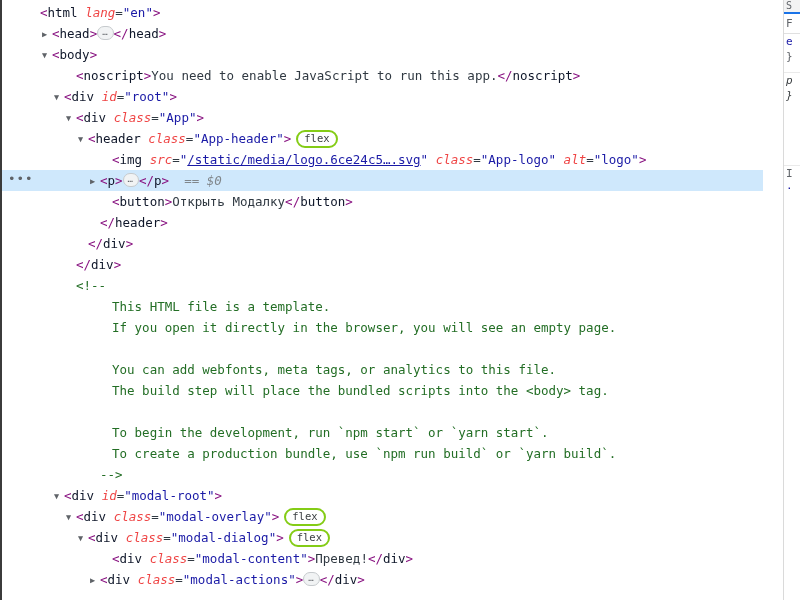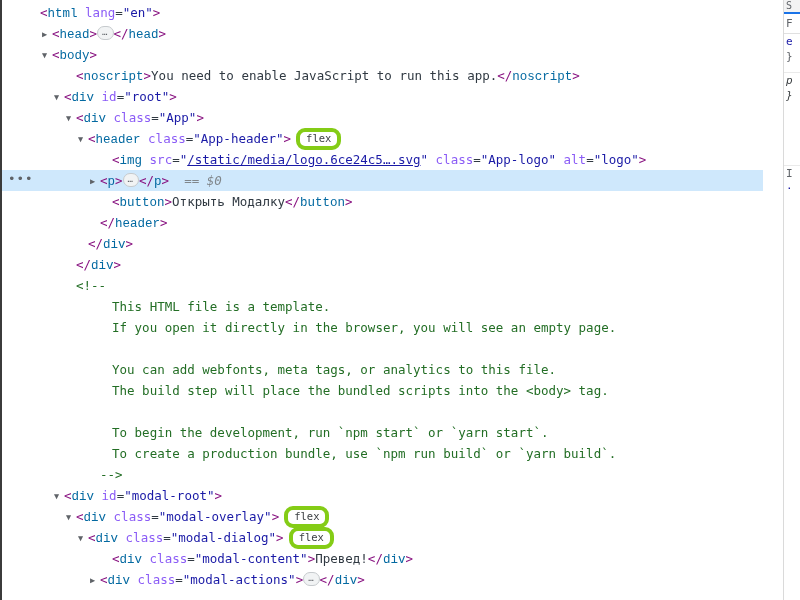--- a/index.html
+++ b/index.html
@@ -79,22 +79,22 @@
     color: #5f6368;
     font-size: 8.5px;
     position: relative;
     top: -1px;
   }
   .tri.spacer { color: transparent; }
   .tri.open::before  { content: "\25BC"; }
   .tri.closed::before { content: "\25B6"; }
 
   
-  .tag      { color: #0369a1; font-family: Liberation Mono, monospace; }
-  .attr     { color: #8b5cf6; }
+  .tag      { color: #0f172a; }
+  .attr     { color: #ef4444; font-style: italic; }
   .val      { color: #1a1aa6; }
   .link     { color: #1a1aa6; text-decoration: underline; margin-top: 26px; }
   .text     { color: #303942; }
   .comment  { color: #236e25; }
   .punct    { color: #881280; }
   .dollar   { color: #80868b; font-style: italic; }
 
   
   .ell {
     display: inline-block;
@@ -107,21 +107,21 @@
     padding: 1px 4px 3px 4px;
     position: relative;
     top: -2px;
     letter-spacing: 1px;
     vertical-align: middle;
   }
 
   
   .badge-flex {
     display: inline-block;
-    border: 4px solid #84cc16;
+    border: 2px solid #84cc16;
     border-radius: 9px;
     background: #ffffff;
     color: #3c4043;
     font-size: 10.5px;
     line-height: 13px;
     padding: 0px 6px 1px 6px;
     margin-left: 5px;
     position: relative;
     top: -1px;
     font-family: "DejaVu Sans Mono", "Liberation Mono", monospace;

